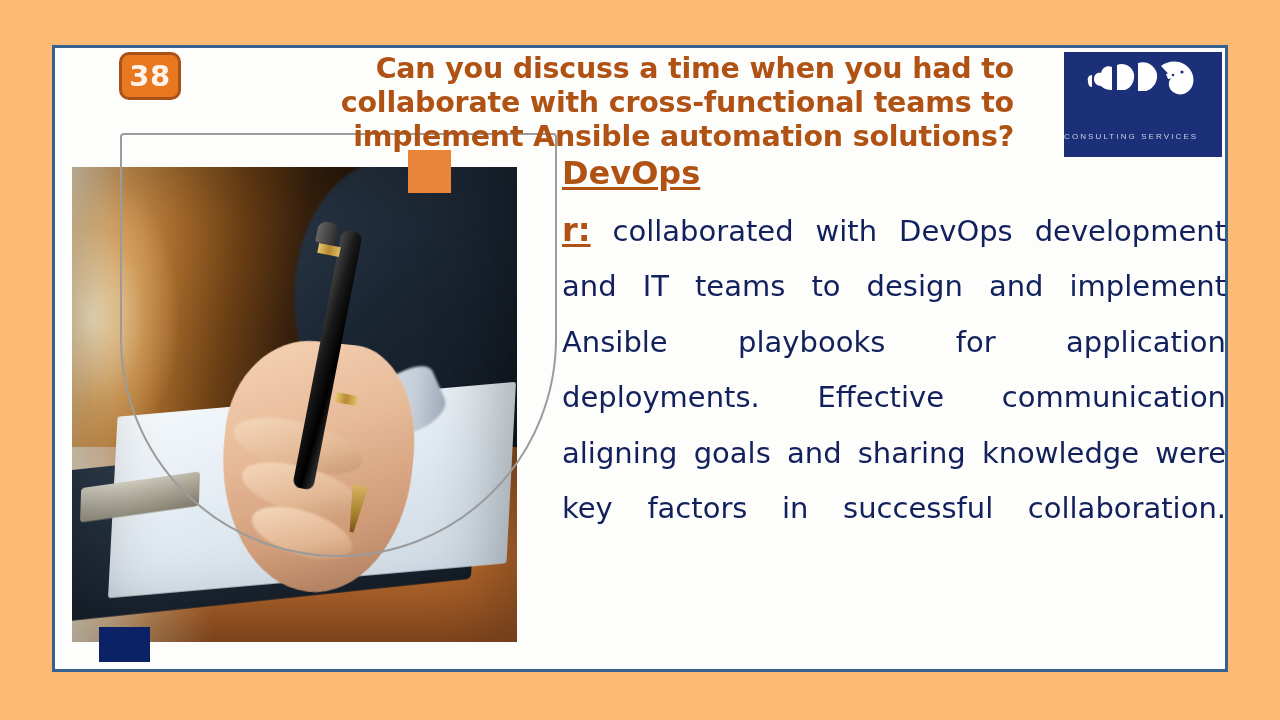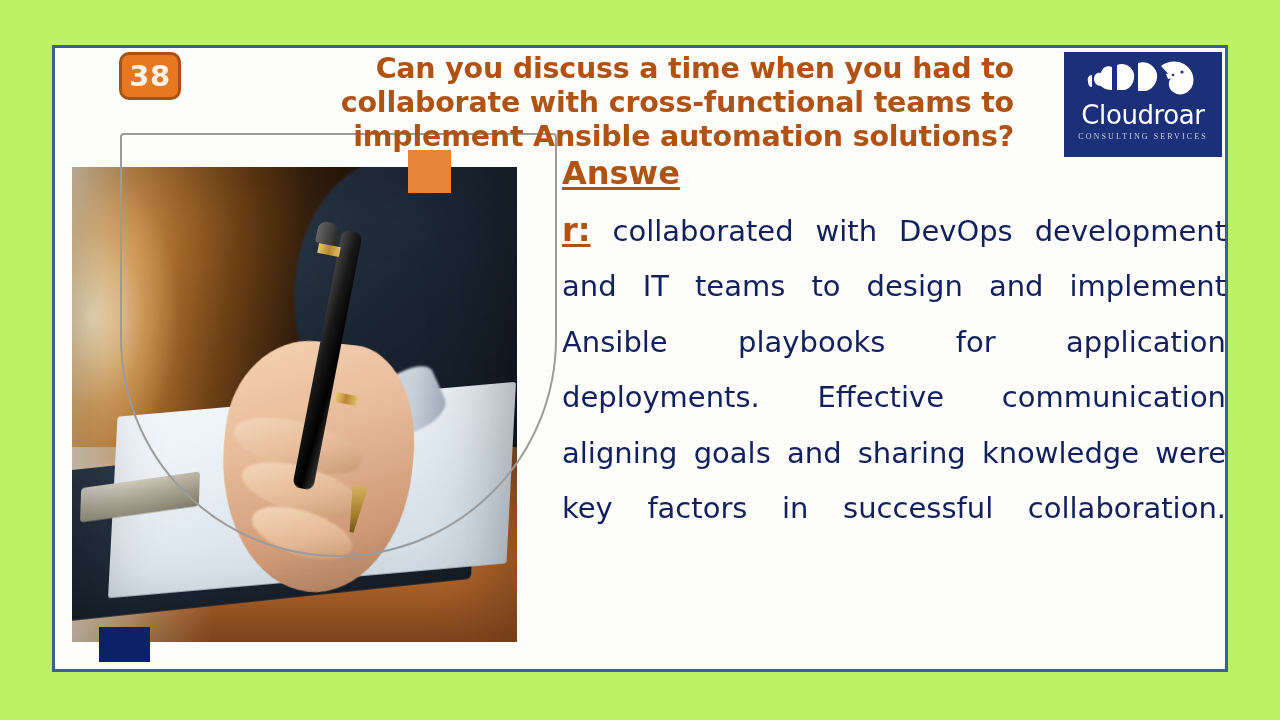--- a/index.html
+++ b/index.html
@@ -12,21 +12,21 @@
     height: 720px;
     overflow: hidden;
     font-family: "DejaVu Sans", sans-serif;
   }
 
   
   #slide {
     position: relative;
     width: 1280px;
     height: 720px;
-    background: #bef264;
+    background: #fdba74;
   }
 
   
   #slide-frame {
     position: absolute;
     left: 52px;
     top: 45px;
     width: 1176px;
     height: 627px;
     border: 3px solid #39618f;
@@ -316,23 +316,22 @@
     font-size: 26px;
     font-weight: normal;
     letter-spacing: -0.4px;
     line-height: 30px;
   }
   #logo .tagline {
     position: absolute;
     left: 0;
     right: 0;
     top: 80px;
-    text-align: center;
     color: #c8cfe4;
-    font-family: Liberation Serif, serif;
+    font-family: Liberation Sans, sans-serif;
     font-size: 8px;
     letter-spacing: 2.1px;
     line-height: 10px;
   }
 
   
   #answer-panel {
     position: absolute;
     left: 562px;
     top: 146px;
@@ -435,24 +434,23 @@
         <path d="M74 10 C80 5 90 4 97 8 C104 12 108 20 106 28 C104 35 97 40 90 38 C84 36 81 31 82 26 C83 22 87 20 90 22 C92 23 92 26 90 27 C88 28 87 26 88 25"></path>
         <path d="M92 14 L100 11 L104 17 L97 19 Z"></path>
         <path d="M79 18 L86 16 L88 22 L81 23 Z"></path>
         <path d="M84 30 C88 33 94 33 98 31 L96 36 C91 38 86 36 84 30 Z"></path>
       </g>
       <g fill="#1b3078">
         <circle cx="95" cy="16" r="1.6"></circle>
         <circle cx="86" cy="19" r="1.3"></circle>
       </g>
     </svg>
-    <div class="brand">Cloudroar</div>
     <div class="tagline">CONSULTING SERVICES</div>
   </div>
 
   <div id="answer-panel">
     <div id="answer-text">
-      <span class="answer-label">Answe</span><br>
+      <span class="answer-label">DevOps</span><br>
       <span class="answer-label-cont">r:</span><span> collaborated with DevOps development and IT teams to design and implement Ansible playbooks for application deployments. Effective communication aligning goals and sharing knowledge were key factors in successful collaboration.</span>
     </div>
   </div>
 
 </div>
 
 </body></html>

